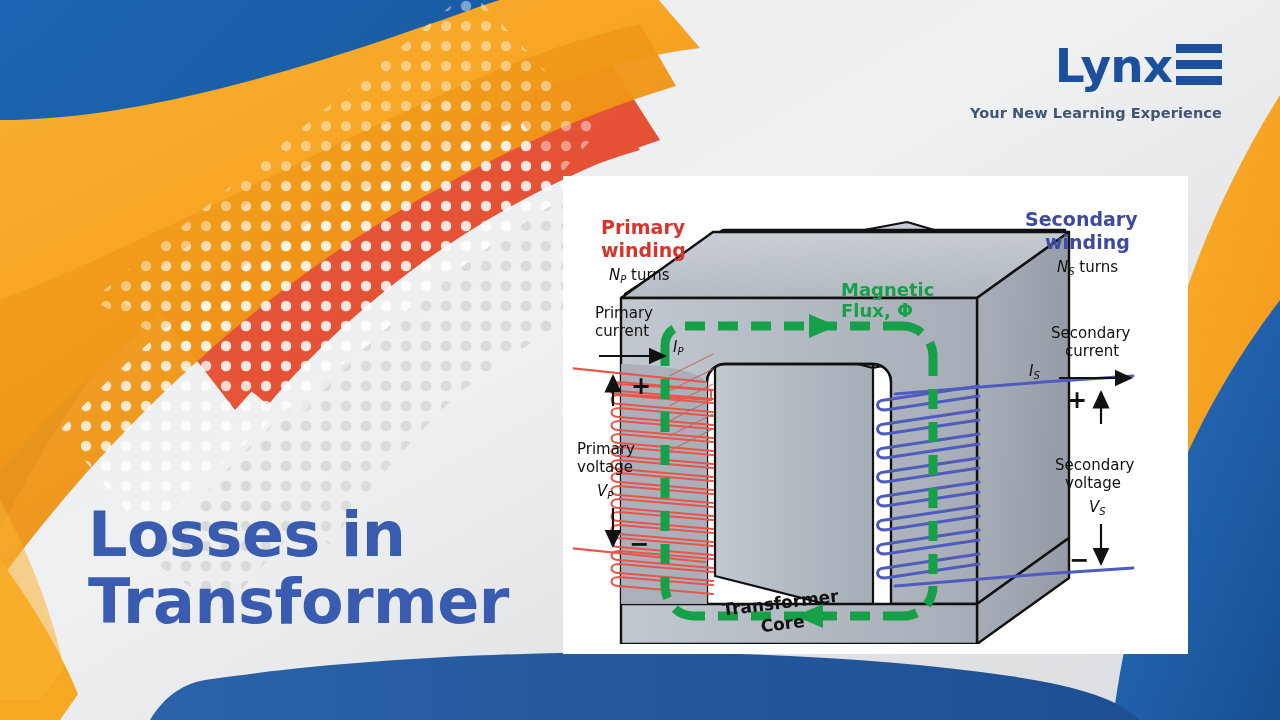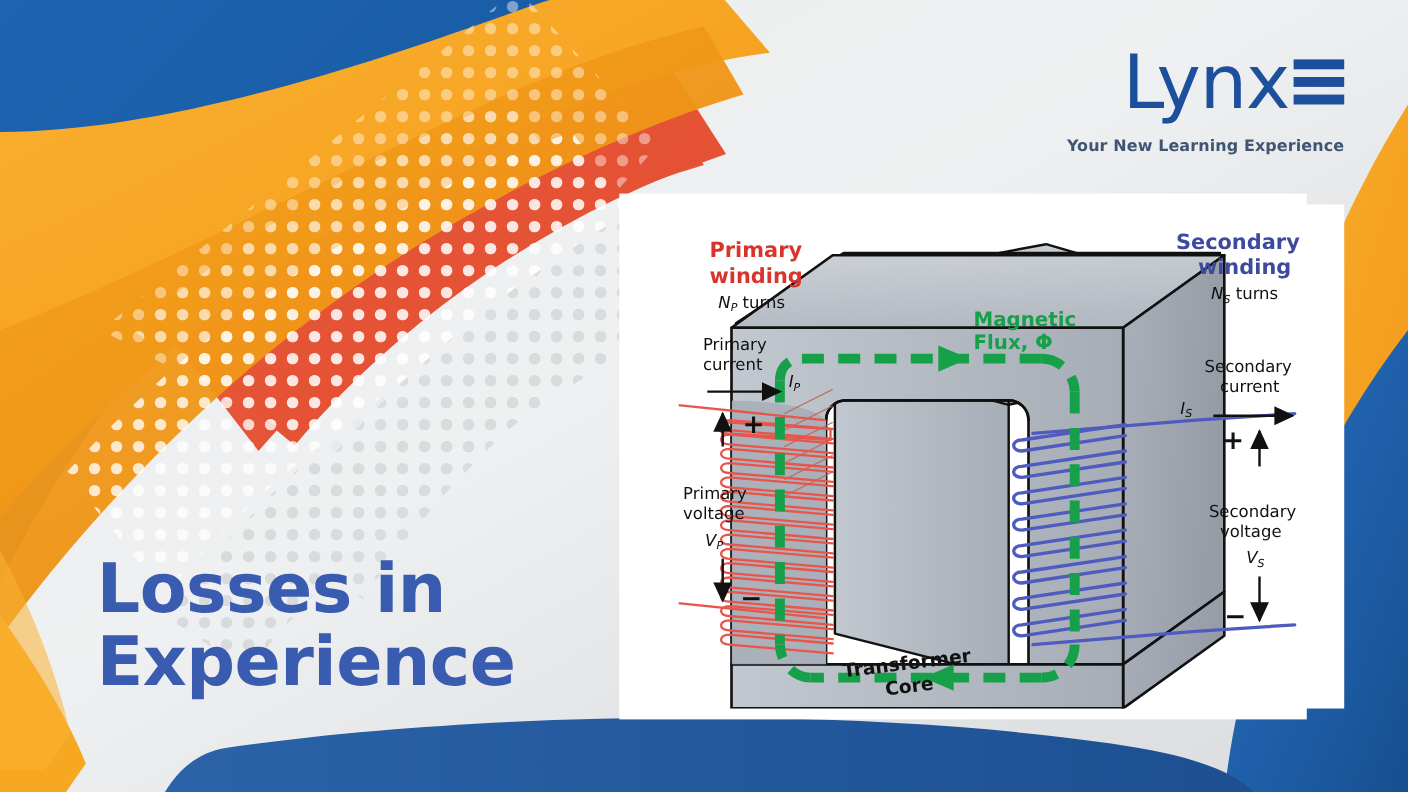--- a/index.html
+++ b/index.html
@@ -30,22 +30,22 @@
     z-index: 40;
   }
   #logo-row {
     display: flex;
     align-items: center;
     justify-content: flex-end;
     gap: 4px;
   }
   #logo-word {
     font-family: "DejaVu Sans", sans-serif;
-    font-size: 68px;
-    font-weight: 400;
+    font-size: 47px;
+    font-weight: 700;
     letter-spacing: -1px;
     color: #1c4f9c;
     line-height: 0.95;
     text-align: right;
   }
   #logo-bars {
     display: flex;
     flex-direction: column;
     justify-content: center;
     gap: 7px;
@@ -92,21 +92,20 @@
     background:
       radial-gradient(120% 120% at 50% 50%, #ffffff 58%, #f4f0f8 78%, #e7dcee 100%);
     padding: 10px;
     box-sizing: border-box;
   }
   #diagram-inner {
     position: relative;
     width: 100%;
     height: 100%;
     background: #ffffff;
-    margin-left: 44px;
   }
   #diagram-inner svg { display: block; }
 
   .lbl { font-family: "DejaVu Sans", sans-serif; }
 </style>
 </head>
 <body>
 
 <div id="slide">
 
@@ -223,21 +222,21 @@
       <span id="logo-bars">
         <i></i>
           <i></i>
           <i></i>
       </span>
     </div>
     <div id="logo-tagline">Your New Learning Experience</div>
   </div>
 
   <div id="slide-title">Losses in
-Experience</div>
+Transformer</div>
 
   <div id="diagram-panel">
     <div id="diagram-inner">
       <svg width="605" height="458" viewBox="0 0 605 458" xmlns="http://www.w3.org/2000/svg">
         <defs>
           <linearGradient id="coreTop" x1="0" y1="0" x2="0.3" y2="1">
             <stop offset="0%" stop-color="#ccd1d7"></stop>
             <stop offset="100%" stop-color="#b4bac2"></stop>
           </linearGradient>
           <linearGradient id="coreFront" x1="0" y1="0" x2="1" y2="0">

